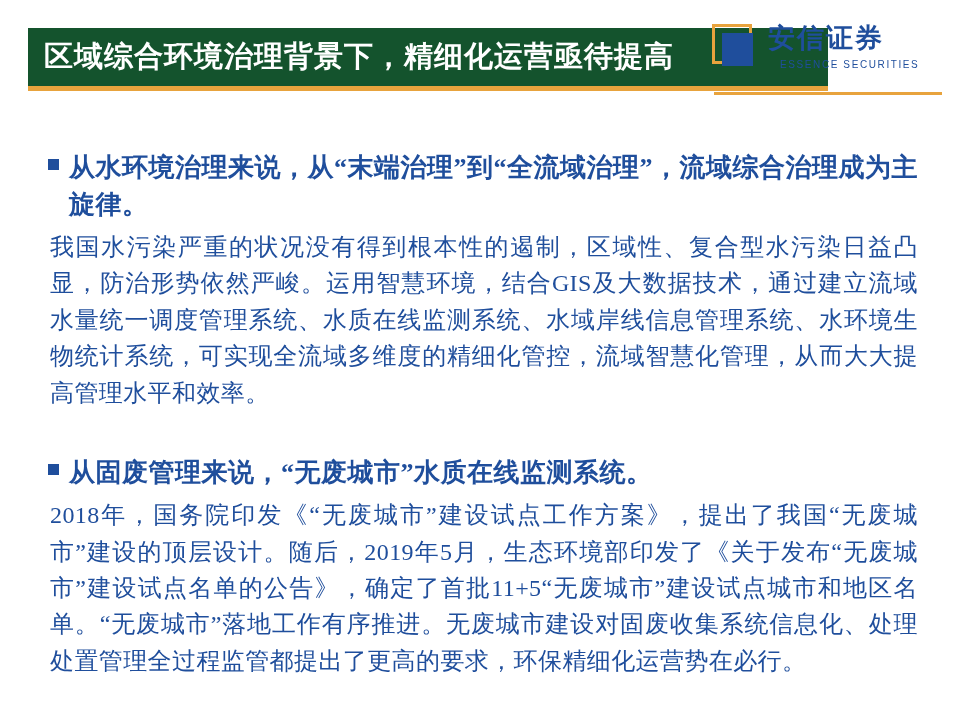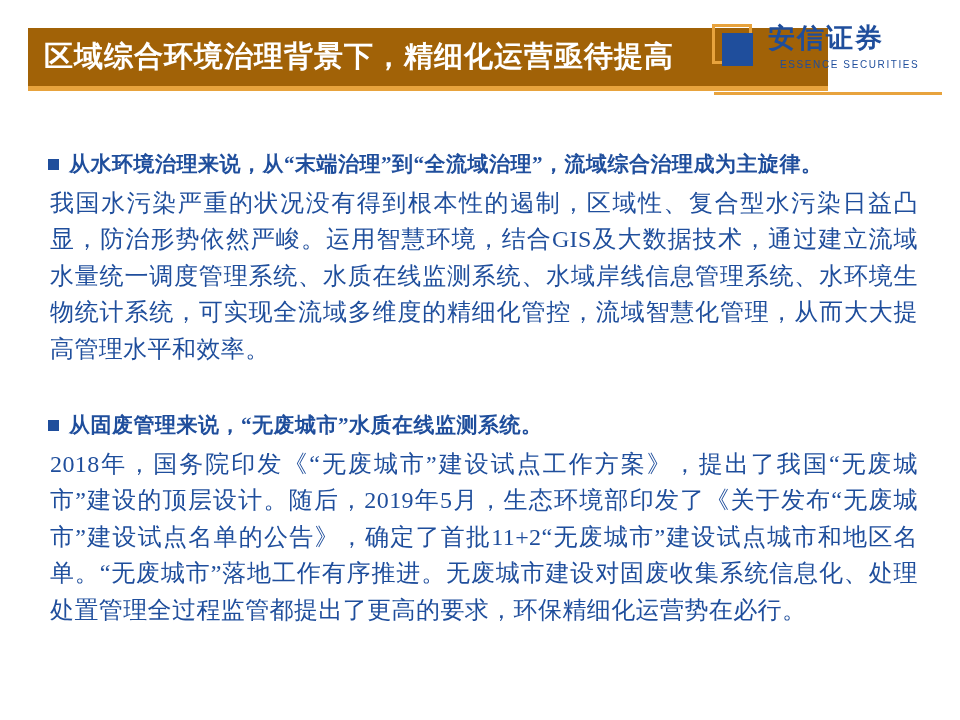--- a/index.html
+++ b/index.html
@@ -27,21 +27,21 @@
     top: 28px;
     width: 960px;
     height: 62px;
   }
   .title-bar {
     position: absolute;
     left: 28px;
     top: 0;
     width: 800px;
     height: 58px;
-    background: #a16207;
+    background: #14532d;
     display: flex;
     align-items: center;
   }
   .title-text {
     color: #ffffff;
     font-size: 29px;
     font-weight: bold;
     letter-spacing: 1px;
     padding-left: 16px;
     font-family: "Liberation Serif", "DejaVu Serif", serif;
@@ -135,21 +135,21 @@
   .bullet-square {
     width: 11px;
     height: 11px;
     background: #1f4e9c;
     margin-top: 9px;
     margin-right: 10px;
     flex: none;
   }
   .bullet-text {
     color: #1f4e9c;
-    font-size: 21px;
+    font-size: 26px;
     font-weight: bold;
     line-height: 1.42;
     letter-spacing: 0.5px;
     font-family: "Liberation Serif", "DejaVu Serif", serif;
   }
   .para {
     color: #1f4e9c;
     font-size: 24px;
     line-height: 1.52;
     letter-spacing: 0.4px;
@@ -196,17 +196,17 @@
         <span class="bullet-text">从水环境治理来说，从“末端治理”到“全流域治理”，流域综合治理成为主旋律。</span>
       </div>
       <div class="para">我国水污染严重的状况没有得到根本性的遏制，区域性、复合型水污染日益凸显，防治形势依然严峻。运用智慧环境，结合GIS及大数据技术，通过建立流域水量统一调度管理系统、水质在线监测系统、水域岸线信息管理系统、水环境生物统计系统，可实现全流域多维度的精细化管控，流域智慧化管理，从而大大提高管理水平和效率。</div>
     </div>
 
     <div class="block block-2">
       <div class="bullet-line">
         <span class="bullet-square"></span>
         <span class="bullet-text">从固废管理来说，“无废城市”水质在线监测系统。</span>
       </div>
-      <div class="para">2018年，国务院印发《“无废城市”建设试点工作方案》，提出了我国“无废城市”建设的顶层设计。随后，2019年5月，生态环境部印发了《关于发布“无废城市”建设试点名单的公告》，确定了首批11+2“无废城市”建设试点城市和地区名单。“无废城市”落地工作有序推进。无废城市建设对固废收集系统信息化、处理处置管理全过程监管都提出了更高的要求，环保精细化运营势在必行。</div>
+      <div class="para">2018年，国务院印发《“无废城市”建设试点工作方案》，提出了我国“无废城市”建设的顶层设计。随后，2019年5月，生态环境部印发了《关于发布“无废城市”建设试点名单的公告》，确定了首批11+5“无废城市”建设试点城市和地区名单。“无废城市”落地工作有序推进。无废城市建设对固废收集系统信息化、处理处置管理全过程监管都提出了更高的要求，环保精细化运营势在必行。</div>
     </div>
 
   </div>
 </div>
 
 </body></html>

